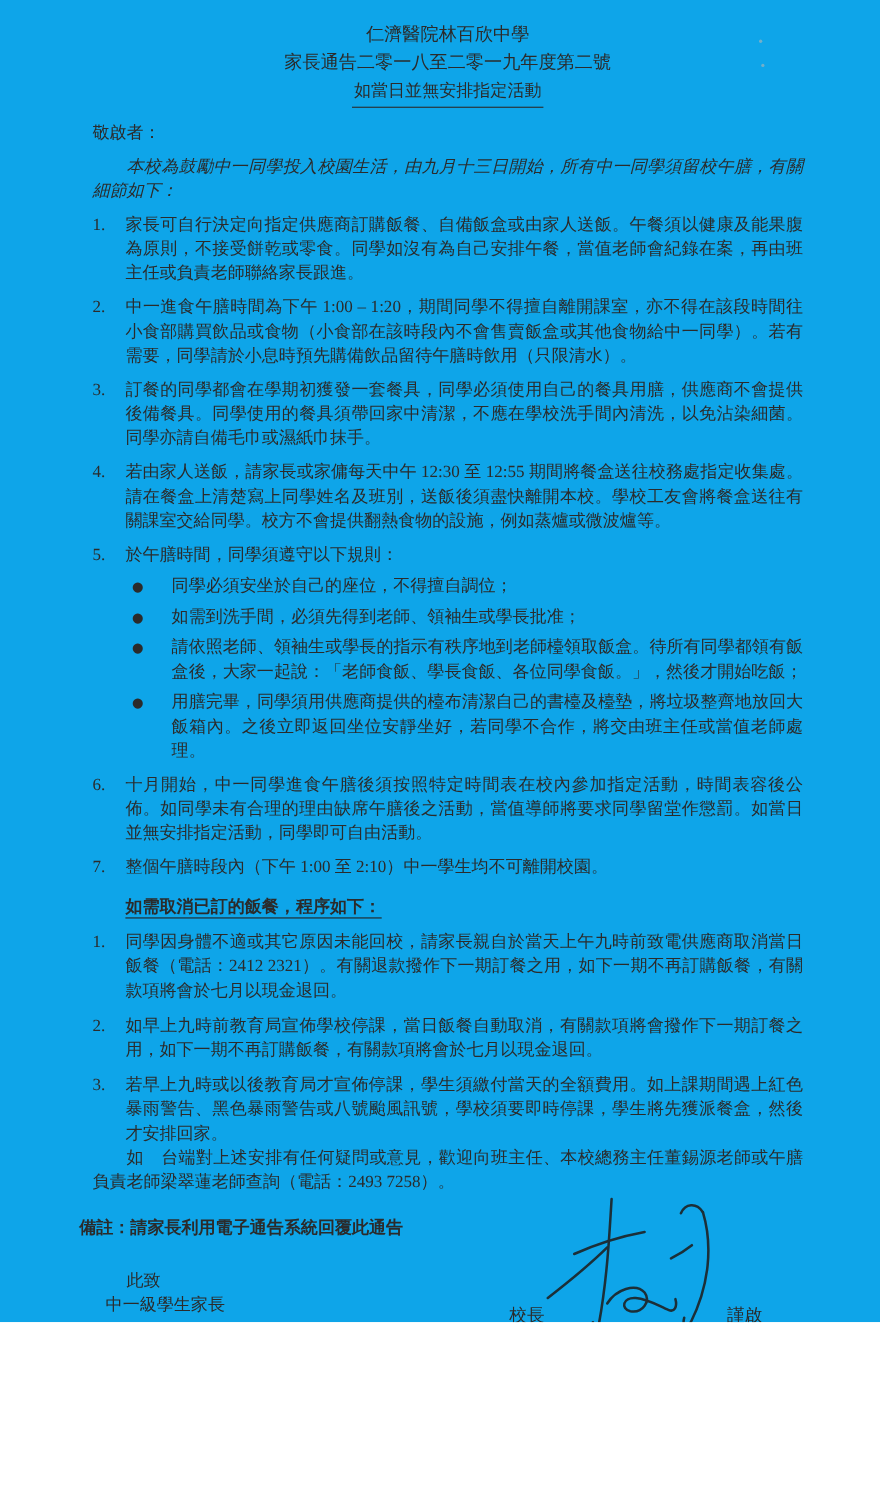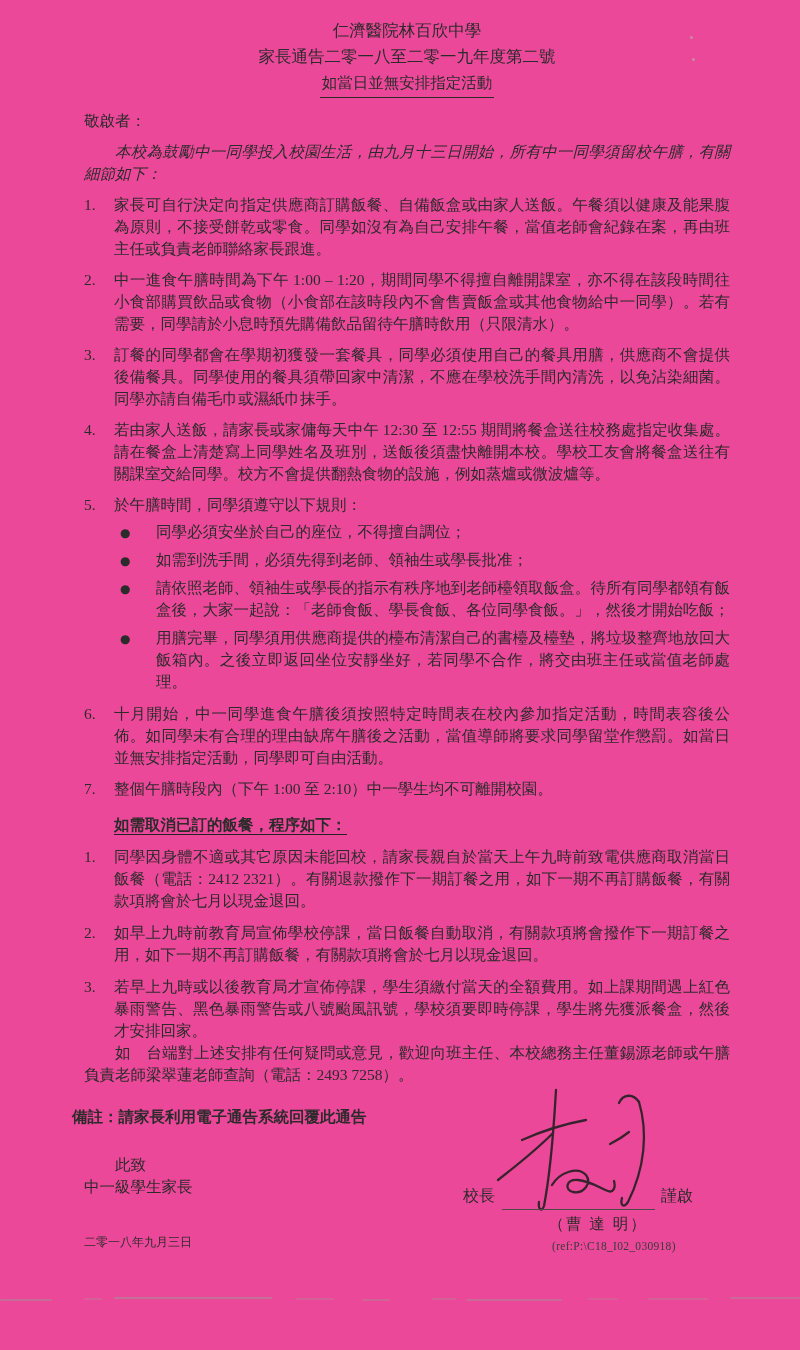--- a/index.html
+++ b/index.html
@@ -1,38 +1,38 @@
 <!DOCTYPE html>
 <html><head>
 <meta charset="utf-8">
 <style>
   html,body{margin:0;padding:0;background:#ffffff;}
   .page{
-    position:relative;width:800px;height:1350px;background:#ec4899;
+    position:relative;width:800px;height:1202px;background:#0ea5e9;
     font-family:"Liberation Serif","DejaVu Serif",serif;color:#2b2b2b;overflow:hidden;
   }
   .content{padding:18px 70px 0 84px;font-size:15.5px;line-height:22px;text-align:justify;}
   .hdr{text-align:center;font-size:16.5px;line-height:26px;}
   .subject-wrap{text-align:center;line-height:26px;}
   .subject{display:inline-block;border-bottom:1.5px solid #2b2b2b;padding:0 2px 1px;}
   .salutation{margin-top:12px;text-align:left;}
   .intro{margin-top:9px;text-indent:2em;font-style:italic;}
   .item{display:flex;margin-top:9px;}
   .num{flex:0 0 30px;}
   .itext{flex:1;text-align:justify;}
   .bullet{display:flex;margin-top:6px;}
   .bdot{flex:0 0 36px;padding-left:6px;font-size:12px;line-height:22px;font-family:"DejaVu Sans",sans-serif;}
   .btext{flex:1;text-align:justify;font-family:Liberation Mono, monospace;}
   .cancel-heading{margin:14px 0 0 30px;font-weight:700;text-align:left;}
   .cancel-heading span{border-bottom:1.6px solid #222;padding-bottom:1px;}
   .c-item{display:flex;margin-top:10px;}
   .closing{text-indent:2em;margin-top:0;}
   .remark{margin-top:20px;margin-left:-12px;font-weight:700;text-align:left;}
   .addr1{margin-top:26px;text-indent:2em;text-align:left;}
-  .addr2{text-align:left;}
+  .addr2{text-align:left;margin-left:12px;}
   .abs{position:absolute;}
   .sig-title{left:463px;top:1186px;font-size:16px;}
   .sig-line{left:502px;top:1209px;width:153px;border-top:1.3px solid #4a4a4a;height:0;}
   .sig-signoff{left:661px;top:1186px;font-size:16px;}
   .sig-name{left:534px;top:1214px;width:128px;text-align:center;letter-spacing:2px;font-size:15.5px;}
   .sig-svg{left:492px;top:1084px;}
   .date{left:84px;top:1234px;font-size:12px;}
   .ref{left:552px;top:1240px;font-size:11.5px;letter-spacing:0.3px;color:#3a3a3a;}
   .smudge{position:absolute;height:2px;background:#9a9a9a;border-radius:1px;}
   .speck{position:absolute;width:3px;height:3px;background:#b5b5b5;border-radius:50%;opacity:.6;}

